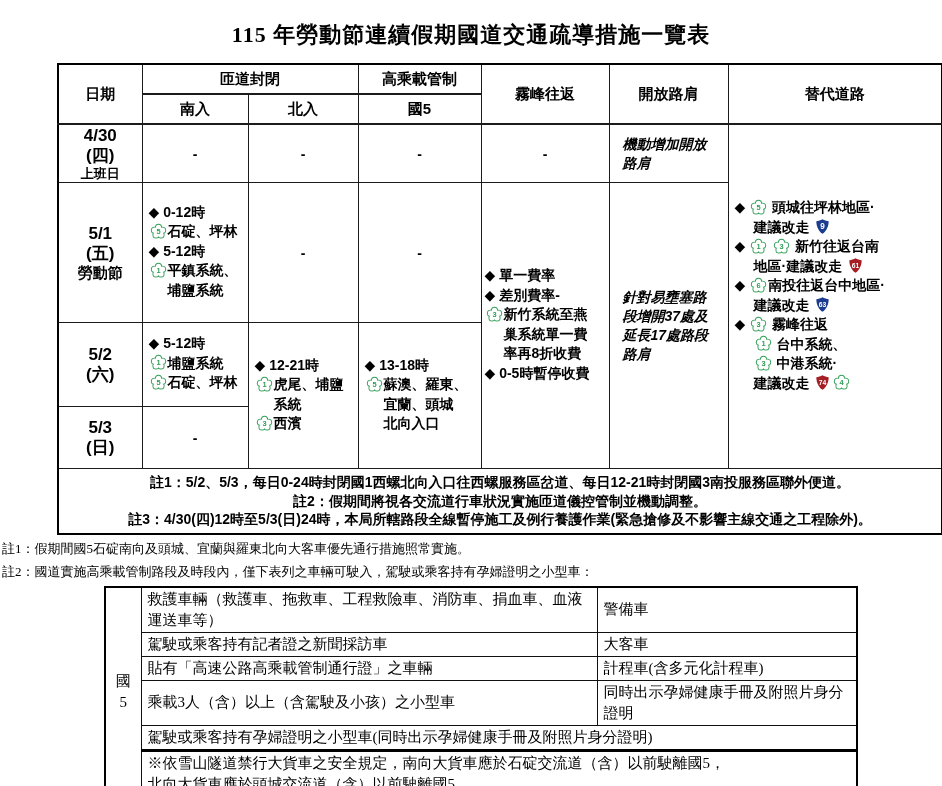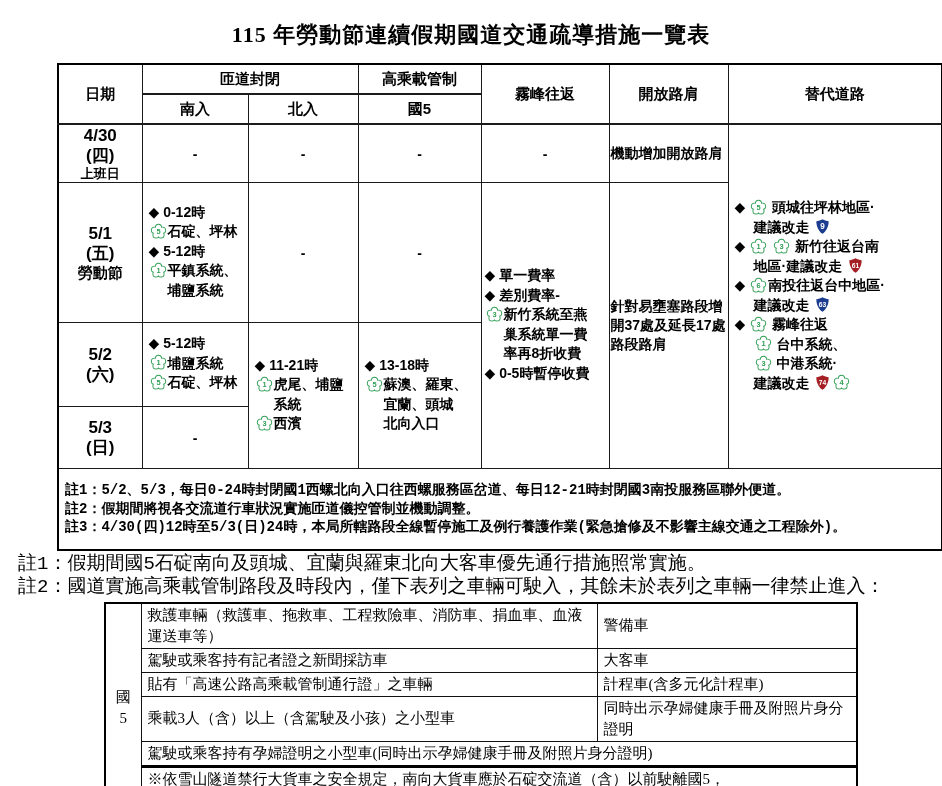--- a/index.html
+++ b/index.html
@@ -18,30 +18,30 @@
   table.main td{font-size:14px;font-weight:bold;vertical-align:middle;}
   td.date{text-align:center;line-height:20px;}
   .d1{font-size:17px;line-height:20px;}
   .dsub{font-size:13px;line-height:15px;}
   .dsub2{font-size:15px;line-height:18px;}
   td.dash{text-align:center;font-size:16px;}
   td.txt{padding:1px 2px 3px 6px;}
   td.toll{padding-left:3px;margin-top:28px;}
   .ln{line-height:19.5px;white-space:nowrap;}
   .ln.ind{padding-left:19px;}
-  td.plain{padding:3px 1px;line-height:19px;}
-  td.notes{font-size:13px;font-weight:bold;line-height:18.5px;padding:12px 6px;
-           text-align:left;vertical-align:middle;font-family:Liberation Mono, monospace;}
+  td.plain{padding:3px 13px;line-height:19px;font-style:italic;}
+  td.notes{font-size:13px;font-weight:bold;line-height:18.5px;padding:4px 6px;
+           text-align:center;vertical-align:middle;}
 
   
   .icn{width:17px;height:17px;vertical-align:-3.5px;display:inline-block;margin:0 1px;}
 
   
-  .serif-note{font-family:Liberation Mono, monospace;font-size:19px;
-              line-height:19px;margin:4px 0 0 18px;}
+  .serif-note{font-family:Liberation Serif, serif;font-size:13px;
+              line-height:19px;margin:4px 0 0 2px;}
 
   
   table.hov{border-collapse:collapse;table-layout:fixed;width:752px;
             margin:5px 0 0 104px;border:2.5px solid #000;
             font-family:"Liberation Serif","DejaVu Serif",serif;}
   table.hov td{border:1.5px solid #111;font-size:15px;line-height:21px;
                padding:1px 6px;vertical-align:middle;overflow:hidden;}
   td.hlabel{text-align:center;padding:1px 2px;}
   tr.thick td{border-top:3px solid #000;}
 </style>
@@ -325,21 +325,21 @@
                 <circle cx="12.00" cy="6.00" r="3.7" fill="#fff"></circle>
                 <circle cx="17.71" cy="10.15" r="3.7" fill="#fff"></circle>
                 <circle cx="15.53" cy="16.85" r="3.7" fill="#fff"></circle>
                 <circle cx="8.47" cy="16.85" r="3.7" fill="#fff"></circle>
                 <circle cx="6.29" cy="10.15" r="3.7" fill="#fff"></circle>
                 <circle cx="12" cy="12" r="6.5" fill="#fff"></circle>
                 <text x="12" y="15.7" text-anchor="middle" font-size="10.5" font-weight="bold" fill="#2f9e54" font-family="Liberation Sans,sans-serif">5</text>
               </svg>石碇、坪林</div>
           </td>
         <td class="txt" rowspan="2">
-            <div class="ln">◆ 11-21時</div>
+            <div class="ln">◆ 12-21時</div>
             <div class="ln"><svg class="icn" viewBox="0 0 24 24">
                 <circle cx="12.00" cy="6.00" r="5" fill="#2f9e54"></circle>
                 <circle cx="17.71" cy="10.15" r="5" fill="#2f9e54"></circle>
                 <circle cx="15.53" cy="16.85" r="5" fill="#2f9e54"></circle>
                 <circle cx="8.47" cy="16.85" r="5" fill="#2f9e54"></circle>
                 <circle cx="6.29" cy="10.15" r="5" fill="#2f9e54"></circle>
                 <circle cx="12" cy="12" r="7.8" fill="#2f9e54"></circle>
                 <circle cx="12.00" cy="6.00" r="3.7" fill="#fff"></circle>
                 <circle cx="17.71" cy="10.15" r="3.7" fill="#fff"></circle>
                 <circle cx="15.53" cy="16.85" r="3.7" fill="#fff"></circle>
@@ -393,21 +393,21 @@
         </td>
         <td class="dash">-</td>
       </tr>
       <tr>
         <td class="notes" colspan="7">註1：5/2、5/3，每日0-24時封閉國1西螺北向入口往西螺服務區岔道、每日12-21時封閉國3南投服務區聯外便道。<br>註2：假期間將視各交流道行車狀況實施匝道儀控管制並機動調整。<br>註3：4/30(四)12時至5/3(日)24時，本局所轄路段全線暫停施工及例行養護作業(緊急搶修及不影響主線交通之工程除外)。</td>
       </tr>
     </tbody>
   </table>
 
   <div class="serif-note">註1：假期間國5石碇南向及頭城、宜蘭與羅東北向大客車優先通行措施照常實施。</div>
-  <div class="serif-note">註2：國道實施高乘載管制路段及時段內，僅下表列之車輛可駛入，其餘未於表列之車輛一律禁止進入：</div>
+  <div class="serif-note">註2：國道實施高乘載管制路段及時段內，僅下表列之車輛可駛入，駕駛或乘客持有孕婦證明之小型車：</div>
 
   <table class="hov">
     <colgroup>
       <col style="width:36px">
         <col style="width:456px">
         <col style="width:260px">
     </colgroup>
     <tbody>
       <tr style="height:44px">
         <td class="hlabel" rowspan="6">國 5</td>

